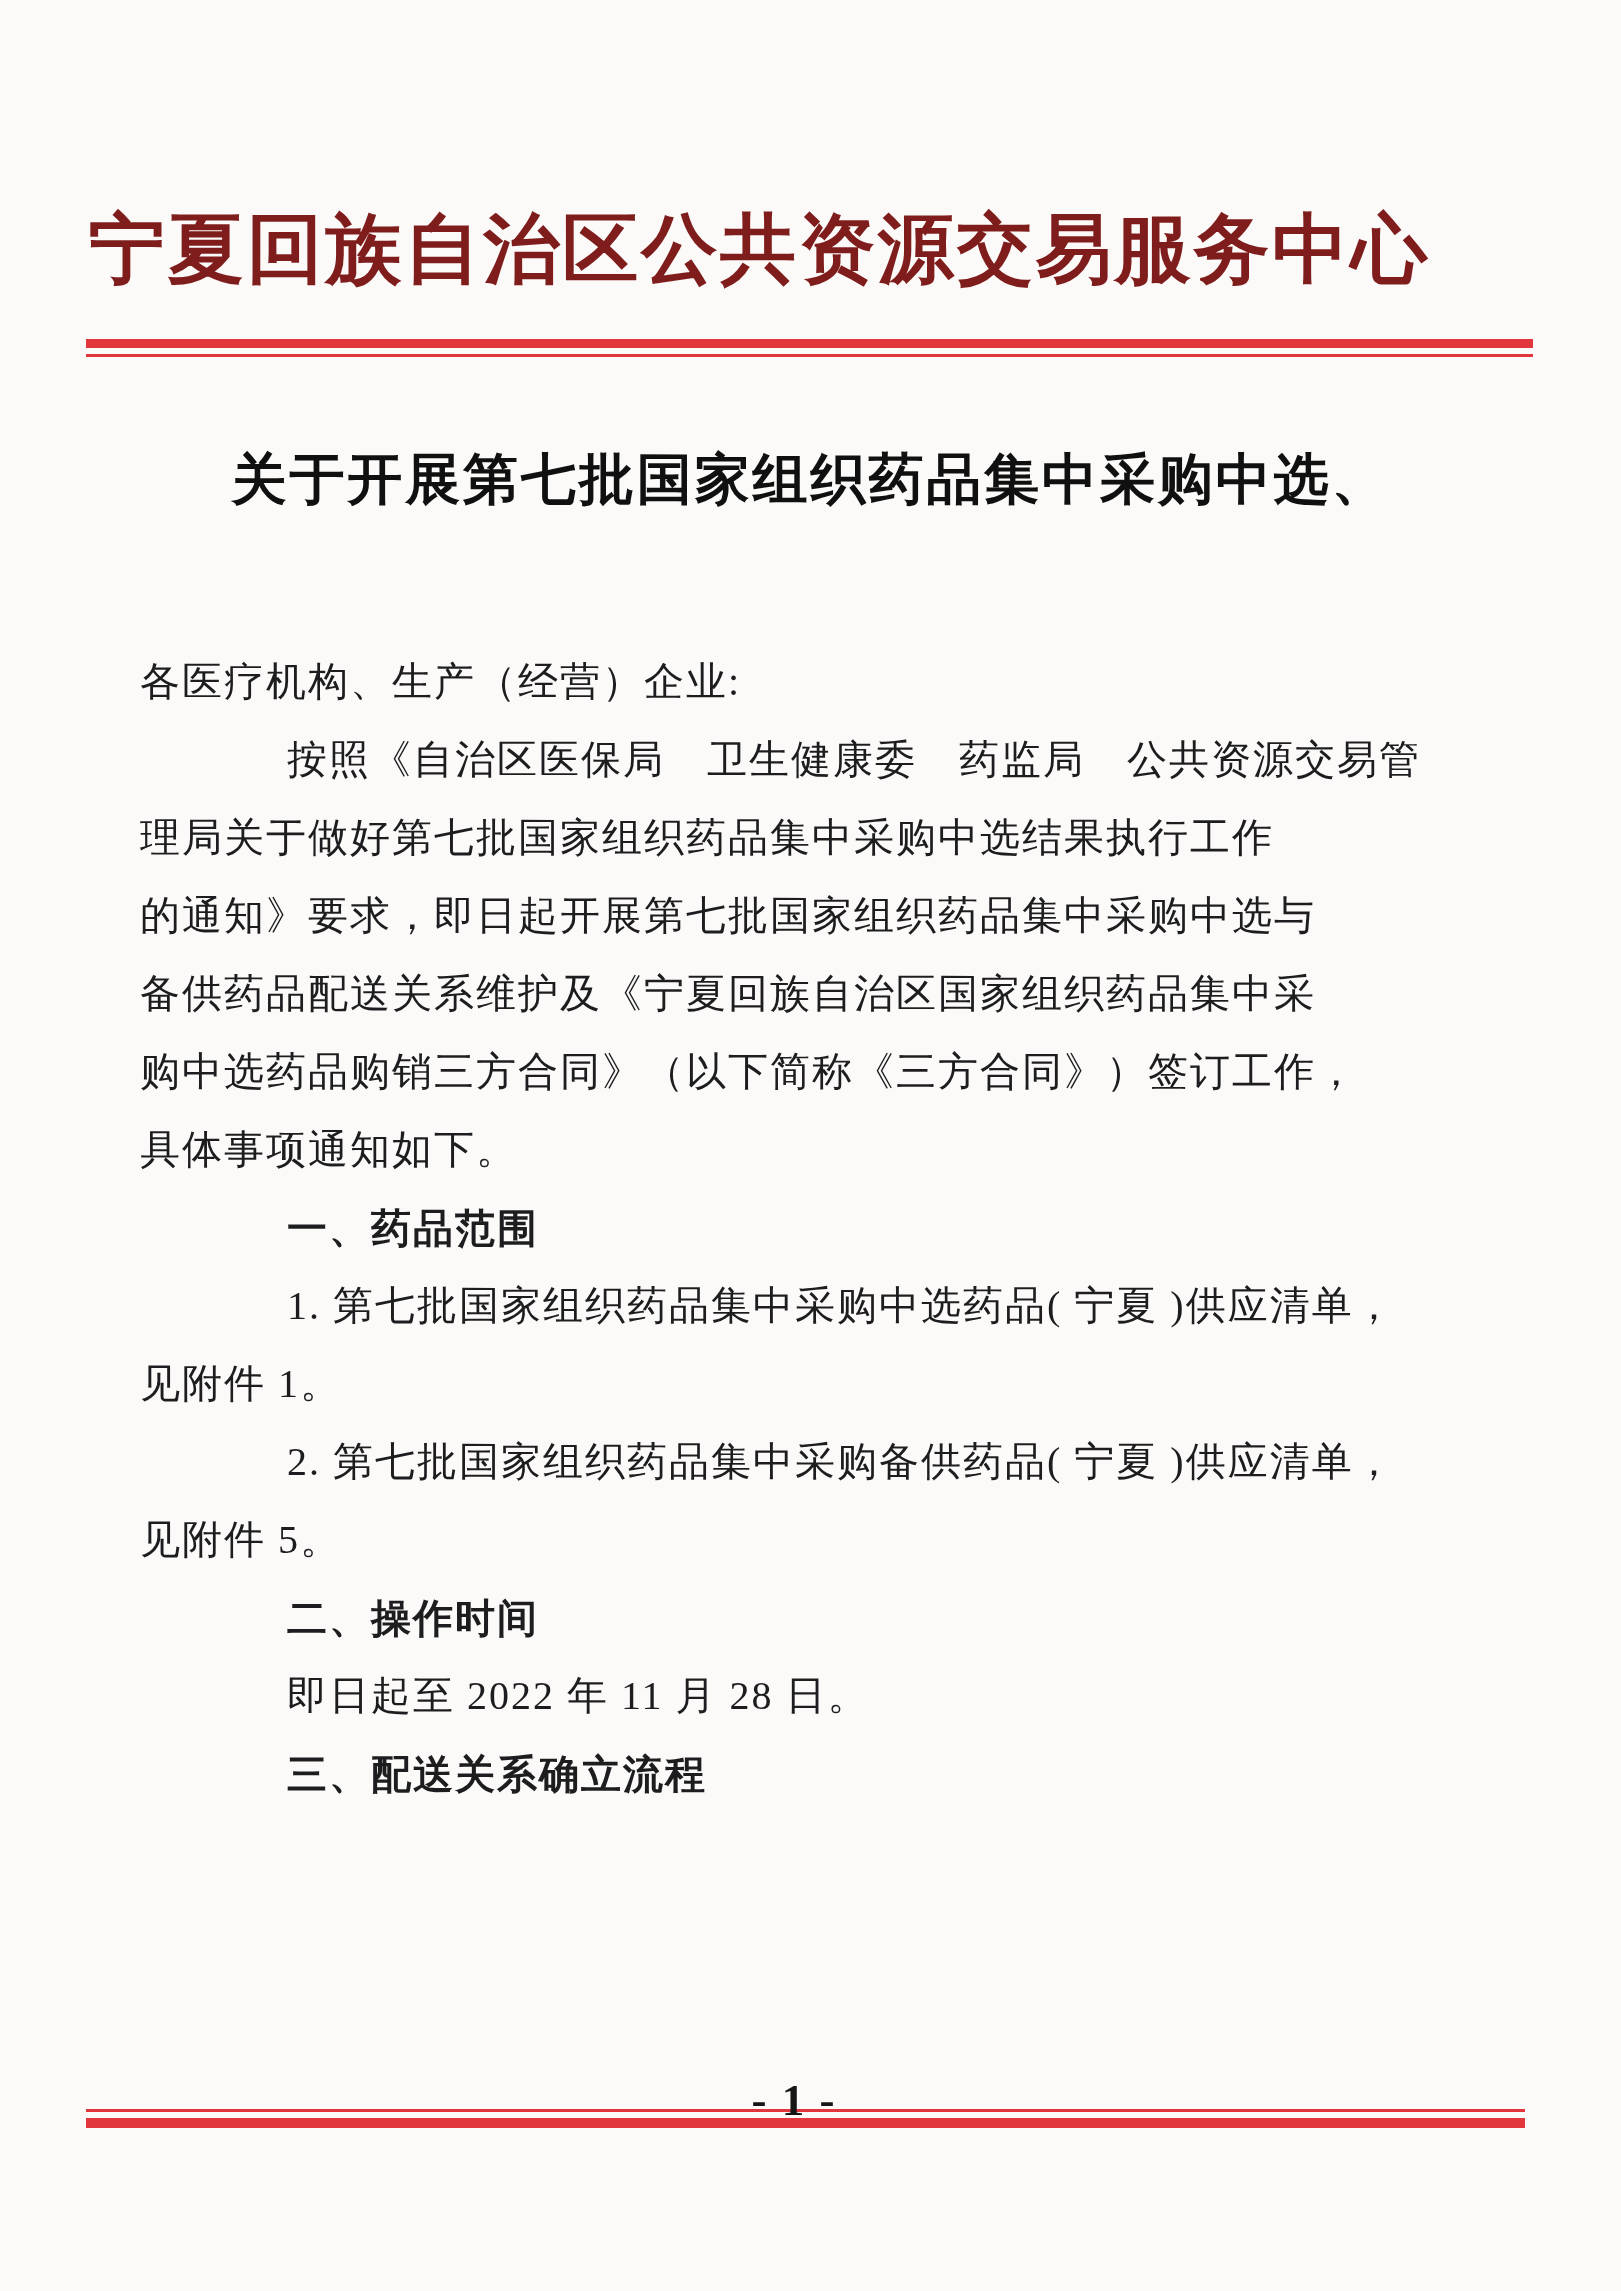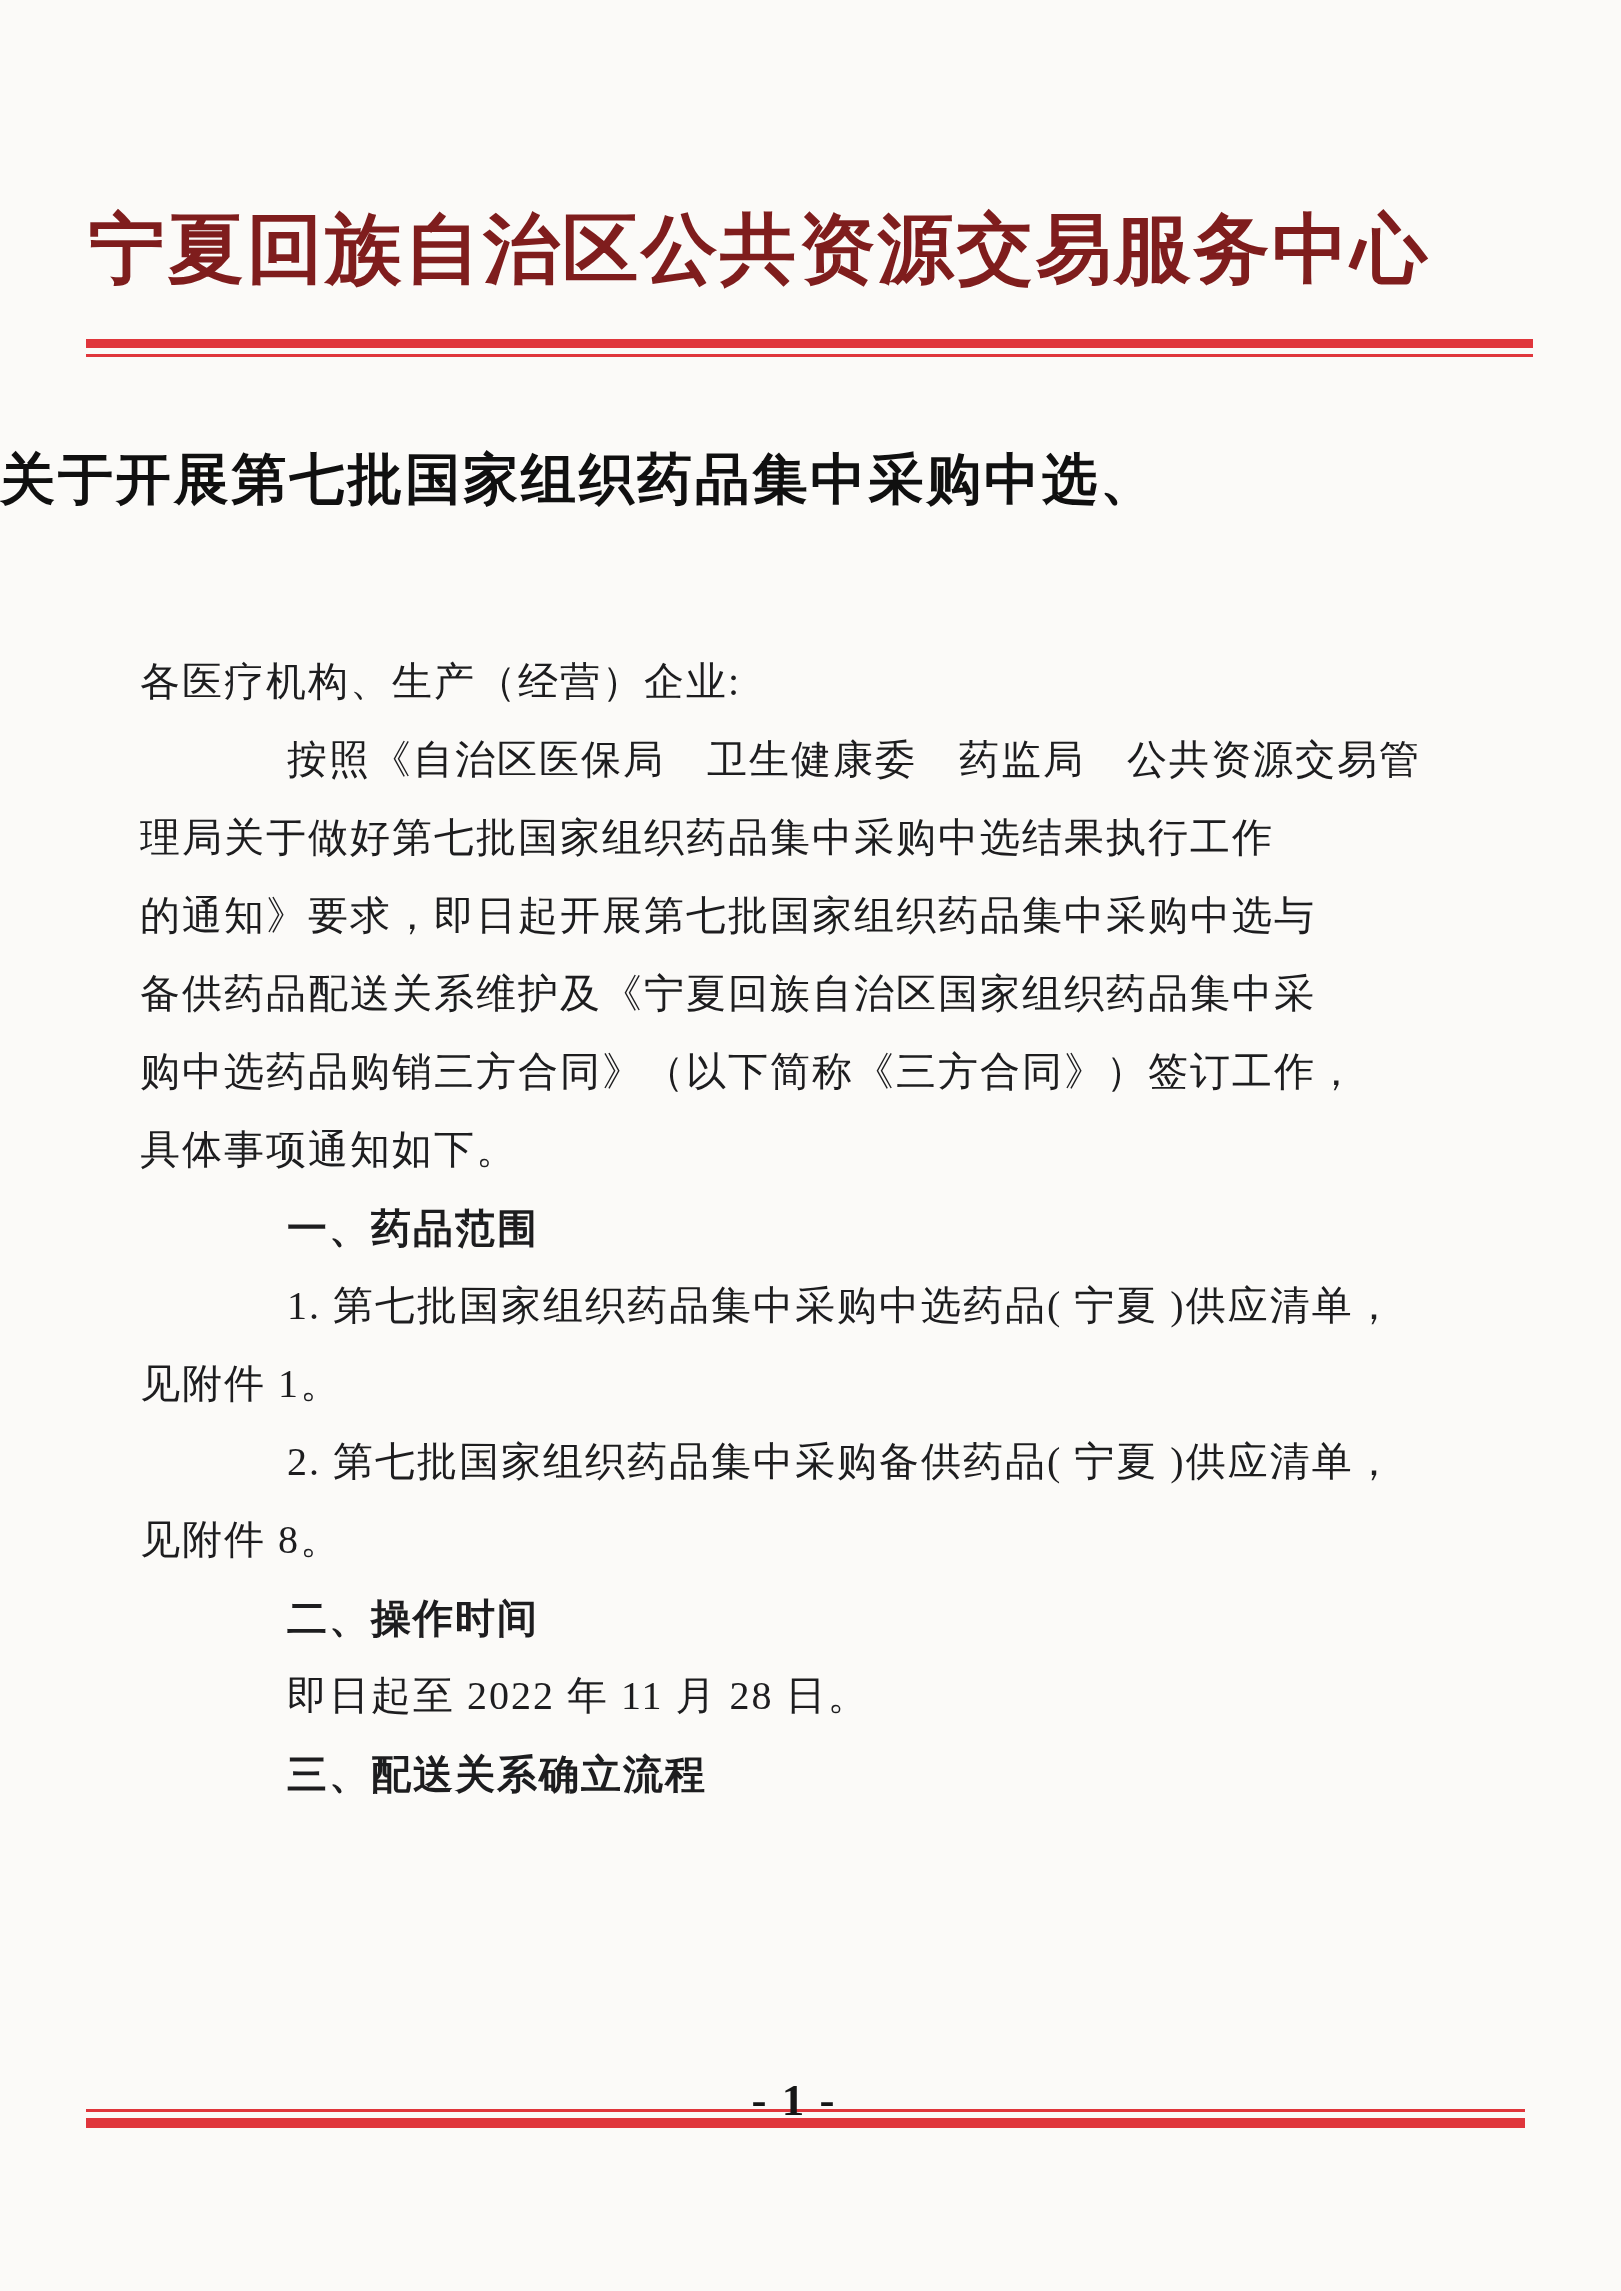--- a/index.html
+++ b/index.html
@@ -23,21 +23,21 @@
     white-space:nowrap;
   }
   .org-header .shift{position:relative;left:-51px;}
   
   .rule-wrap{margin:33px 88px 0 86px;}
   .rule-thick{height:8.8px;}
   .rule-thin{height:2.9px;margin-top:5.9px;}
   
   .doc-title{
     margin-top:80px;
-    text-align:left;
+    text-align:center;
     font-weight:bold;
     font-size:55px;
     line-height:86px;
     color:#101010;
     letter-spacing:2.9px;
   }
   
   .body-block{
     margin:120px 0 0 140px;
     width:1343px;
@@ -87,21 +87,21 @@
   <div class="line indent">按照《自治区医保局　卫生健康委　药监局　公共资源交易管</div>
       <div class="line">理局关于做好第七批国家组织药品集中采购中选结果执行工作</div>
       <div class="line">的通知》要求，即日起开展第七批国家组织药品集中采购中选与</div>
       <div class="line">备供药品配送关系维护及《宁夏回族自治区国家组织药品集中采</div>
       <div class="line">购中选药品购销三方合同》（以下简称《三方合同》）签订工作，</div>
       <div class="line">具体事项通知如下。</div>
       <div class="line indent heading">一、药品范围</div>
       <div class="line indent">1. 第七批国家组织药品集中采购中选药品( 宁夏 )供应清单，</div>
       <div class="line">见附件 1。</div>
       <div class="line indent">2. 第七批国家组织药品集中采购备供药品( 宁夏 )供应清单，</div>
-      <div class="line">见附件 8。</div>
+      <div class="line">见附件 5。</div>
       <div class="line indent heading">二、操作时间</div>
       <div class="line indent">即日起至 2022 年 11 月 28 日。</div>
       <div class="line indent heading">三、配送关系确立流程</div>
     </div>
 
   <div class="footer-rule-thin" style="background: rgb(224, 54, 60);"></div>
   <div class="footer-rule-thick" style="background: rgb(224, 54, 60);"></div>
   <div class="page-number">- 1 -</div>
 
 </div>

